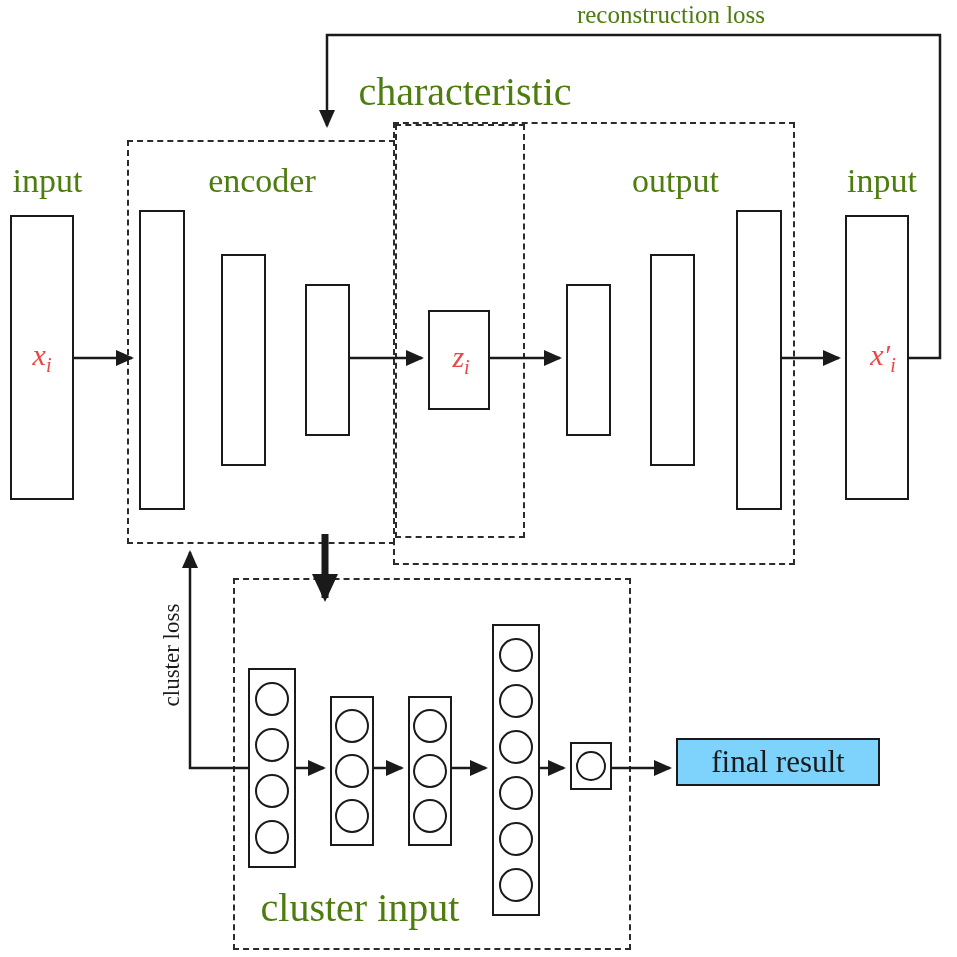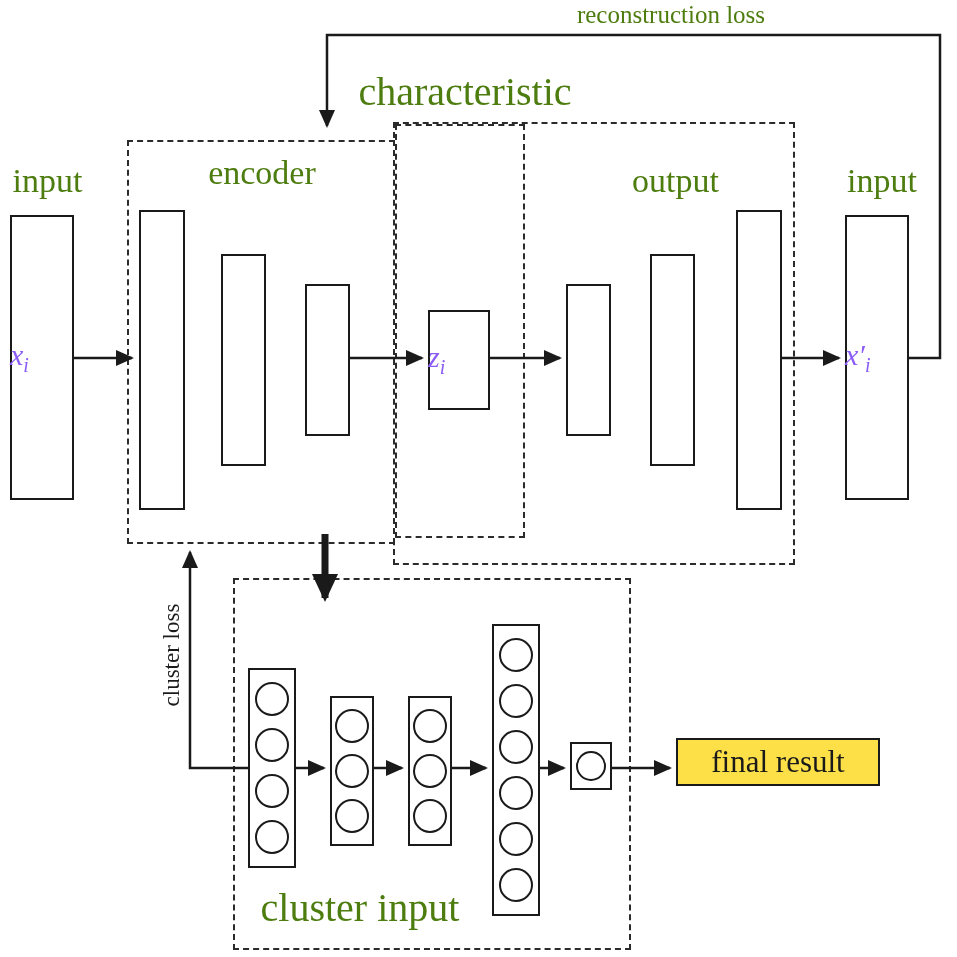--- a/index.html
+++ b/index.html
@@ -35,24 +35,24 @@
     text-align: center;
     white-space: nowrap;
     color: #4d7c0f;
   }
   .lbl-big   { font-size: 34px; }
   .lbl-mid   { font-size: 40px; }
   .lbl-small { font-size: 25px; }
 
   .node-label {
     position: absolute;
-    text-align: left;
+    text-align: center;
     font-size: 30px;
     font-style: italic;
-    color: #8b5cf6;
+    color: #ef4444;
   }
   .node-label sub { font-size: 20px; font-style: italic; }
 
   .rotated-label {
     position: absolute;
     font-size: 23px;
     text-align: center;
     transform: rotate(-90deg);
     transform-origin: center center;
     white-space: nowrap;
@@ -76,21 +76,21 @@
     border-radius: 50%;
     background: #ffffff;
     box-sizing: border-box;
     flex: 0 0 auto;
   }
   .circle.small { width: 30px; height: 30px; }
 
   .final-box {
     position: absolute;
     border: 2.5px solid #1a1a1a;
-    background: #fde047;
+    background: #7dd3fc;
     box-sizing: border-box;
     display: flex;
     align-items: center;
     justify-content: center;
     font-size: 31px;
   }
 
   svg.connectors {
     position: absolute;
     left: 0; top: 0;
@@ -105,21 +105,21 @@
 
   <div class="dashed-box" style="left:393px; top:122px; width:402px; height:443px;"></div>
   <div class="dashed-box" style="left:395px; top:124px; width:130px; height:414px; background:#ffffff;"></div>
   <div class="dashed-box" style="left:127px; top:140px; width:268px; height:404px; background:#ffffff;"></div>
   <div class="dashed-box" style="left:233px; top:578px; width:398px; height:372px;"></div>
 
   <div class="lbl lbl-small" style="left:540px; top:1px; width:262px;">reconstruction loss</div>
   <div class="lbl lbl-mid" style="left:350px; top:68px; width:230px;">characteristic</div>
 
   <div class="lbl lbl-big" style="left:0px;   top:162px; width:95px;">input</div>
-  <div class="lbl lbl-big" style="left:182px; top:154px; width:160px;">encoder</div>
+  <div class="lbl lbl-big" style="left:182px; top:162px; width:160px;">encoder</div>
   <div class="lbl lbl-big" style="left:598px; top:162px; width:155px;">output</div>
   <div class="lbl lbl-big" style="left:812px; top:162px; width:140px;">input</div>
 
   <div class="layer-rect" style="left:10px;  top:215px; width:64px;  height:285px;"></div>
   <div class="layer-rect" style="left:139px; top:210px; width:46px;  height:300px;"></div>
   <div class="layer-rect" style="left:221px; top:254px; width:45px;  height:212px;"></div>
   <div class="layer-rect" style="left:305px; top:284px; width:45px;  height:152px;"></div>
   <div class="layer-rect" style="left:428px; top:310px; width:62px;  height:100px;"></div>
   <div class="layer-rect" style="left:566px; top:284px; width:45px;  height:152px;"></div>
   <div class="layer-rect" style="left:650px; top:254px; width:45px;  height:212px;"></div>

